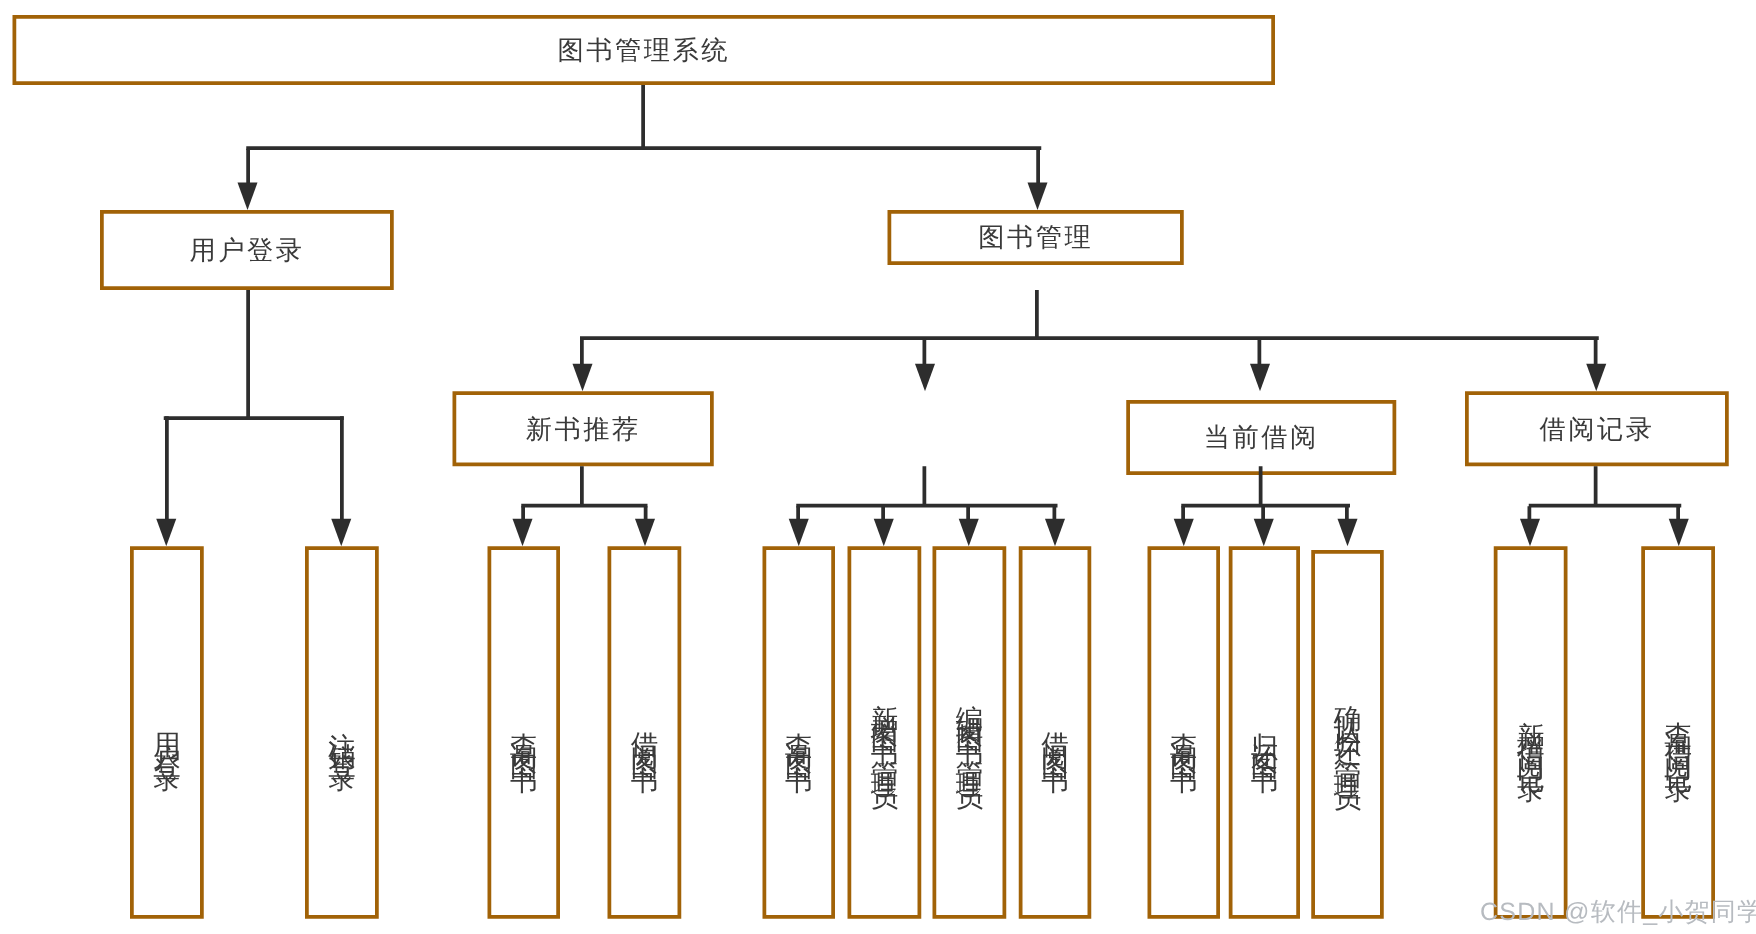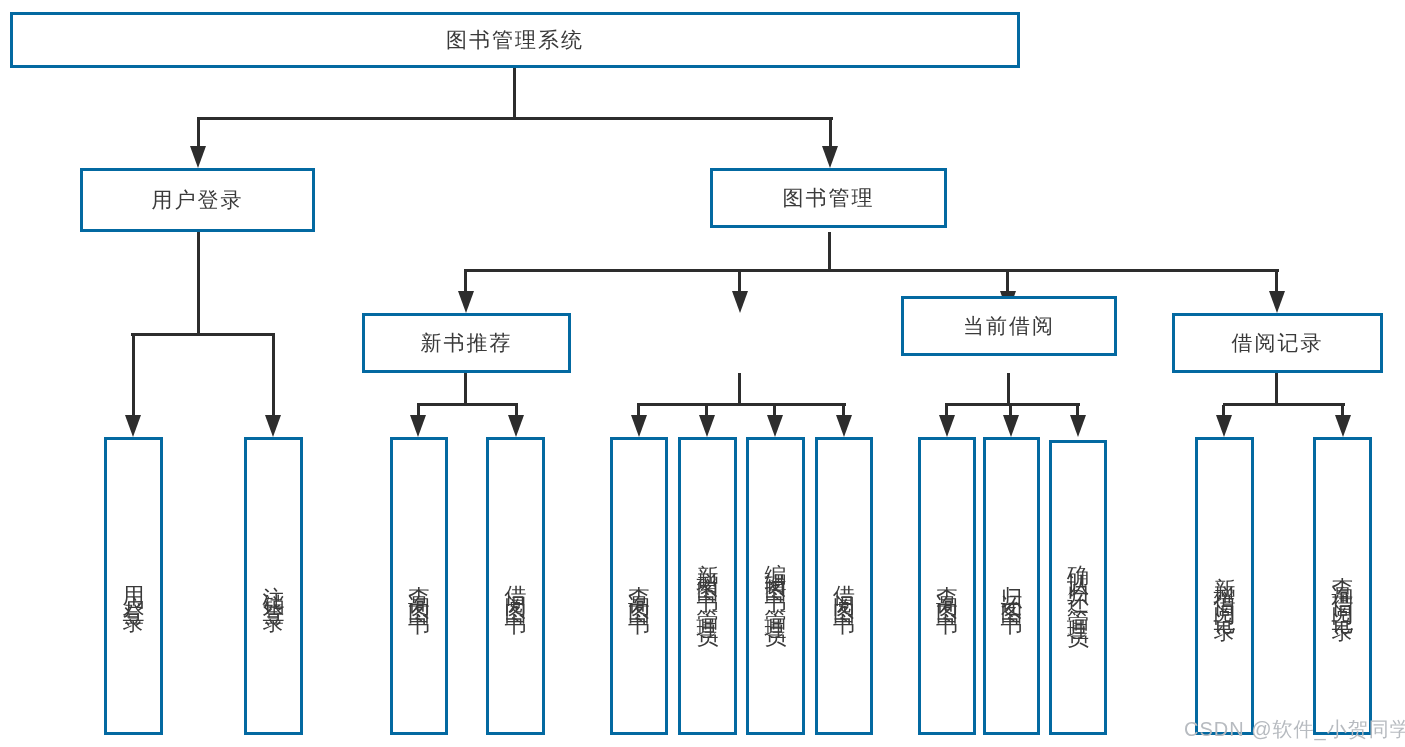--- a/index.html
+++ b/index.html
@@ -7,21 +7,21 @@
     position: relative;
     width: 1405px;
     height: 747px;
     background: #ffffff;
     font-family: "Liberation Sans", "DejaVu Sans", sans-serif;
     overflow: hidden;
   }
   .box {
     position: absolute;
     box-sizing: border-box;
-    border: 3px solid #0369a1;
+    border: 3px solid #a16207;
     background: #ffffff;
     display: flex;
     align-items: center;
     justify-content: center;
     color: #3a3a3a;
   }
   .box.h { font-size: 21px; letter-spacing: 2px; white-space: nowrap; }
   .vtext {
     writing-mode: vertical-rl;
     font-size: 22px;
@@ -62,21 +62,21 @@
   <div class="vl" style="left:513px; top:68px; height:51px;"></div>
   <div class="hl" style="left:197px; top:117px; width:636px;"></div>
   <div class="vl" style="left:197px; top:119px; height:29px;"></div>
   <div class="arr" style="left:190px; top:146px;"></div>
   <div class="vl" style="left:829px; top:119px; height:29px;"></div>
   <div class="arr" style="left:822px; top:146px;"></div>
 
   <div class="box h" style="left:80px; top:168px; width:235px; height:64px;">
     <span>用户登录</span>
   </div>
-  <div class="box h" style="left:710px; top:168px; width:237px; height:60px;">
+  <div class="box h" style="left:710px; top:168px; width:237px; height:44px;">
     <span>图书管理</span>
   </div>
 
   <div class="vl" style="left:197px; top:232px; height:103px;"></div>
   <div class="hl" style="left:131px; top:333px; width:144px;"></div>
   <div class="vl" style="left:132px; top:333px; height:83px;"></div>
   <div class="arr" style="left:125px; top:415px;"></div>
   <div class="vl" style="left:272px; top:333px; height:83px;"></div>
   <div class="arr" style="left:265px; top:415px;"></div>
 
@@ -87,21 +87,21 @@
   <div class="vl" style="left:738px; top:271px; height:21px;"></div>
   <div class="arr" style="left:732px; top:291px;"></div>
   <div class="vl" style="left:1006px; top:271px; height:21px;"></div>
   <div class="arr" style="left:1000px; top:291px;"></div>
   <div class="vl" style="left:1275px; top:271px; height:21px;"></div>
   <div class="arr" style="left:1269px; top:291px;"></div>
 
   <div class="box h" style="left:362px; top:313px; width:209px; height:60px;">
     <span>新书推荐</span>
   </div>
-  <div class="box h" style="left:901px; top:296px; width:216px; height:60px;">
+  <div class="box h" style="left:901px; top:320px; width:216px; height:60px;">
     <span>当前借阅</span>
   </div>
   <div class="box h" style="left:1172px; top:313px; width:211px; height:60px;">
     <span>借阅记录</span>
   </div>
 
   <div class="vl" style="left:464px; top:373px; height:32px;"></div>
   <div class="hl" style="left:417px; top:403px; width:101px;"></div>
   <div class="vl" style="left:417px; top:405px; height:11px;"></div>
   <div class="arr" style="left:410px; top:415px;"></div>

